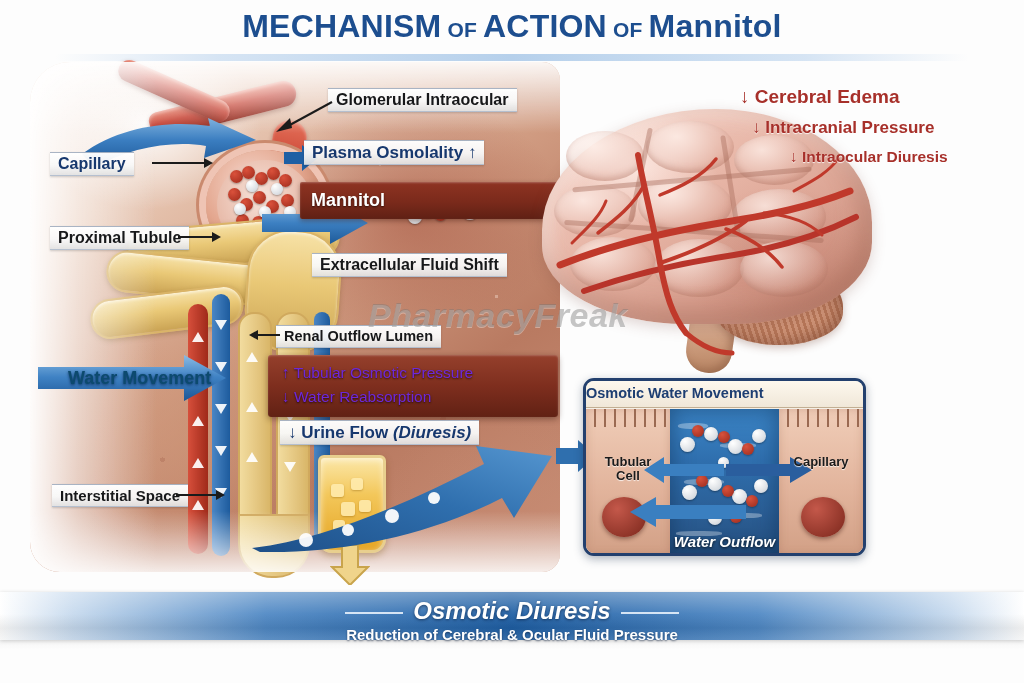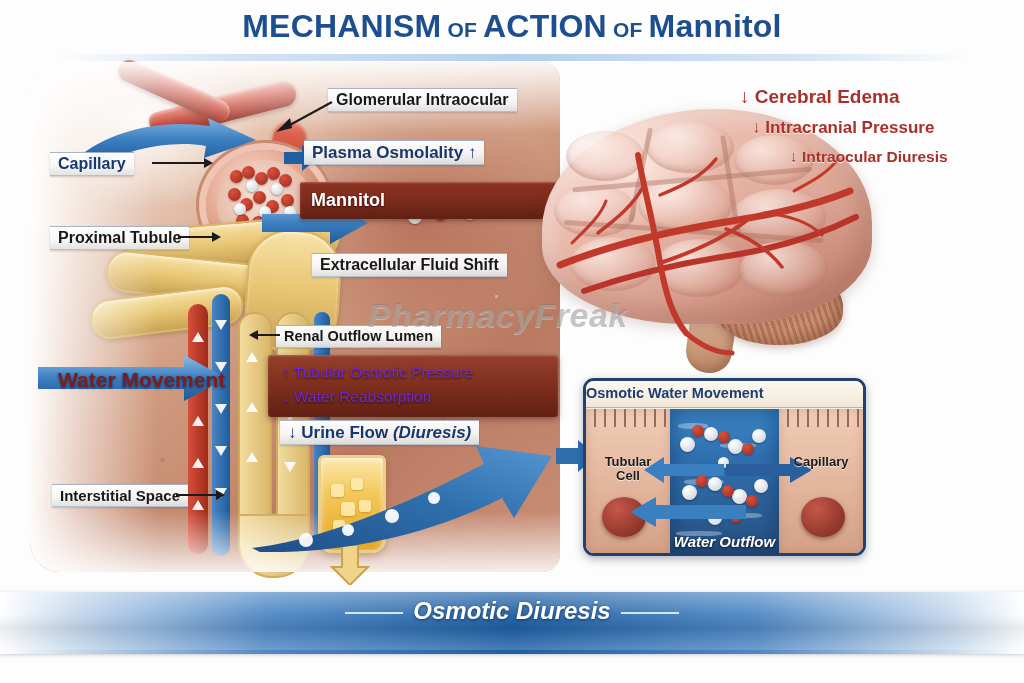--- a/index.html
+++ b/index.html
@@ -176,21 +176,21 @@
     background:linear-gradient(180deg,#3c86c8 0%,#2f6fae 35%,#2b5f96 70%,#244e7e 100%);
     box-shadow:inset 0 0 22px rgba(10,40,75,.55);}
   .wsparkle{position:absolute;background:rgba(255,255,255,.32);border-radius:40%;}
   .inset-lbl{position:absolute;color:#1a1a1a;font-weight:bold;font-size:13px;
     text-align:center;line-height:1.1;text-shadow:0 1px 1px rgba(255,255,255,.8);}
   .water-outflow{position:absolute;width:100%;text-align:center;bottom:5px;
     color:#fff;font-weight:bold;font-style:italic;font-size:15px;
     text-shadow:0 1px 3px rgba(0,0,0,.75);}
 
   
-  .footer{position:absolute;left:0;top:592px;width:1024px;height:62px;
+  .footer{position:absolute;left:0;top:592px;width:1024px;height:48px;
     background:linear-gradient(to right,rgba(255,255,255,.96) 0%,#c7daee 7%,#4f88c4 26%,#1f5fa4 50%,#4f88c4 74%,#c7daee 93%,rgba(255,255,255,.96) 100%);
     box-shadow:0 1px 4px rgba(0,0,0,.2);}
   .footer-sheen{position:absolute;left:0;top:0;width:100%;height:58px;
     background:linear-gradient(180deg,rgba(255,255,255,.34) 0%,rgba(255,255,255,.06) 38%,rgba(0,0,0,.07) 62%,rgba(255,255,255,.18) 100%);}
   .footer-main{position:absolute;width:100%;top:5px;text-align:center;
     color:#fff;font-weight:bold;font-style:italic;font-size:24px;
     text-shadow:0 1px 3px rgba(0,20,50,.6);}
   .footer-sub{position:absolute;width:100%;top:34px;text-align:center;
     color:#fff;font-weight:bold;font-size:15px;text-shadow:0 1px 2px rgba(0,20,50,.6);}
   .f-dash{display:inline-block;width:58px;height:2px;background:#e6f0fb;
@@ -374,21 +374,21 @@
   </div>
   <div class="arrow-line" style="left:152px;top:162px;width:52px;"></div>
   <div class="arrow-head ah-right" style="left:204px;top:158px;"></div>
 
   <div class="lbl" style="left:50px;top:226px;font-size:16px;">
     <span class="lbl-plate lbl-black">Proximal Tubule</span>
   </div>
   <div class="arrow-line" style="left:178px;top:236px;width:34px;"></div>
   <div class="arrow-head ah-right" style="left:212px;top:232px;"></div>
 
-  <div class="lbl" style="left:58px;top:369px;font-size:21px;color:#7f1d1d;text-shadow:0 1px 3px rgba(0,30,70,.75);">Water Movement</div>
+  <div class="lbl" style="left:68px;top:369px;font-size:18px;color:#0c4a6e;text-shadow:0 1px 3px rgba(0,30,70,.75);">Water Movement</div>
 
   <div class="lbl" style="left:52px;top:484px;font-size:15px;">
     <span class="lbl-plate lbl-black">Interstitial Space</span>
   </div>
   <div class="arrow-line" style="left:176px;top:494px;width:40px;"></div>
   <div class="arrow-head ah-right" style="left:216px;top:490px;"></div>
 
   <div class="lbl" style="left:328px;top:88px;font-size:16px;">
     <span class="lbl-plate lbl-black">Glomerular Intraocular</span>
   </div>
@@ -538,15 +538,16 @@
     </div>
   </div>
 
   <div class="watermark">PharmacyFreak</div>
 
   <div class="footer">
     <div class="footer-sheen"></div>
     <div class="footer-main">
       <span class="f-dash"></span><span>Osmotic Diuresis</span><span class="f-dash"></span>
     </div>
+    <div class="footer-sub">Reduction of Cerebral &amp; Ocular Fluid Pressure</div>
   </div>
 
 </div>
 
 </body></html>

